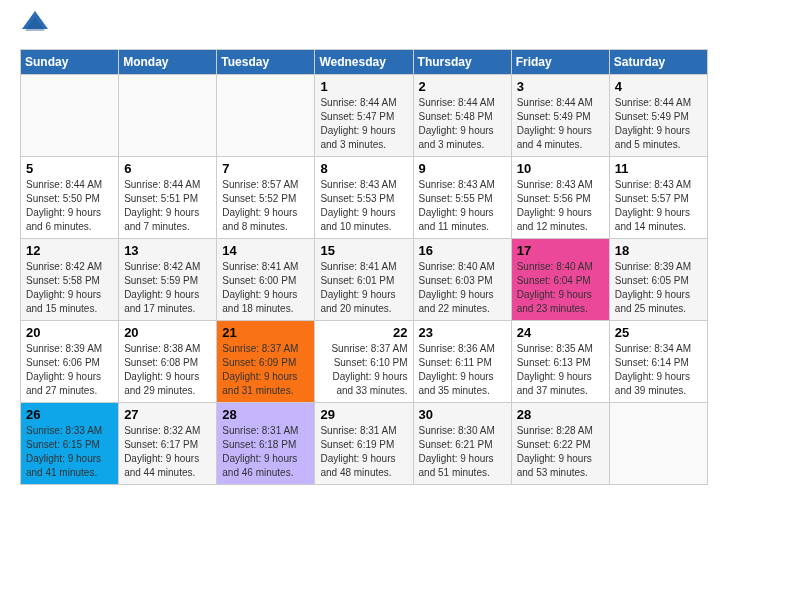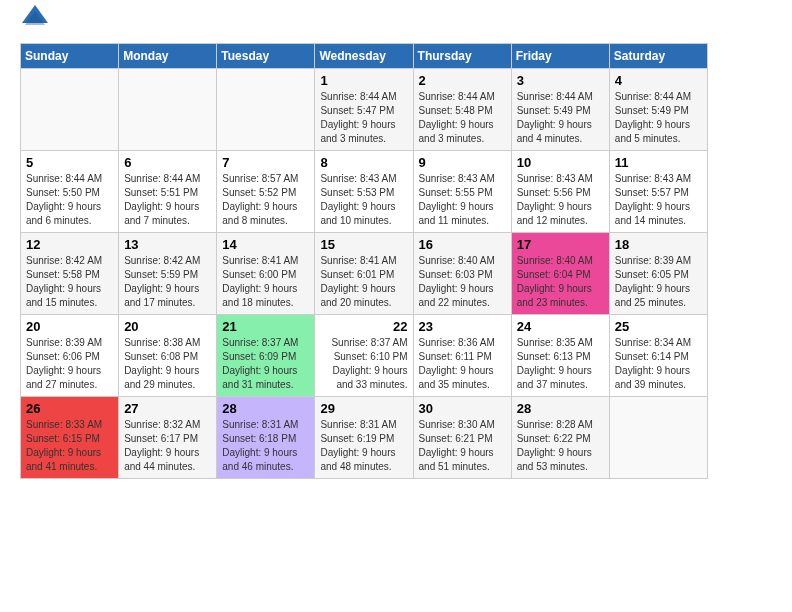--- a/index.html
+++ b/index.html
@@ -6,21 +6,21 @@
     body {
       font-family: Arial, sans-serif;
       background: #fff;
       width: 792px;
       height: 612px;
       overflow: hidden;
     }
     .page {
       width: 728px;
       min-height: 612px;
-      padding: 3px 20px;
+      padding: 9px 20px;
     }
     .header {
       display: flex;
       justify-content: space-between;
       align-items: flex-start;
       margin-bottom: 10px;
     }
     .logo {
       display: flex;
       align-items: center;
@@ -259,21 +259,21 @@
             <div class="day-info">Sunrise: 8:39 AM
 Sunset: 6:06 PM
 Daylight: 9 hours and 27 minutes.</div>
           </td>
           <td style="background: rgb(255, 255, 255);">
             <span class="day-num">20</span>
             <div class="day-info">Sunrise: 8:38 AM
 Sunset: 6:08 PM
 Daylight: 9 hours and 29 minutes.</div>
           </td>
-          <td style="background: #86efac;">
+          <td style="background: #f97316;">
             <span class="day-num">21</span>
             <div class="day-info">Sunrise: 8:37 AM
 Sunset: 6:09 PM
 Daylight: 9 hours and 31 minutes.</div>
           </td>
           <td style="background: rgb(255, 255, 255); text-align: right;">
             <span class="day-num">22</span>
             <div class="day-info">Sunrise: 8:37 AM
 Sunset: 6:10 PM
 Daylight: 9 hours and 33 minutes.</div>
@@ -291,21 +291,21 @@
 Daylight: 9 hours and 37 minutes.</div>
           </td>
           <td style="background: rgb(255, 255, 255);">
             <span class="day-num">25</span>
             <div class="day-info">Sunrise: 8:34 AM
 Sunset: 6:14 PM
 Daylight: 9 hours and 39 minutes.</div>
           </td>
         </tr>
         <tr>
-          <td style="background: #ef4444;">
+          <td style="background: #0ea5e9;">
             <span class="day-num">26</span>
             <div class="day-info">Sunrise: 8:33 AM
 Sunset: 6:15 PM
 Daylight: 9 hours and 41 minutes.</div>
           </td>
           <td style="background: rgb(245, 245, 245);">
             <span class="day-num">27</span>
             <div class="day-info">Sunrise: 8:32 AM
 Sunset: 6:17 PM
 Daylight: 9 hours and 44 minutes.</div>

